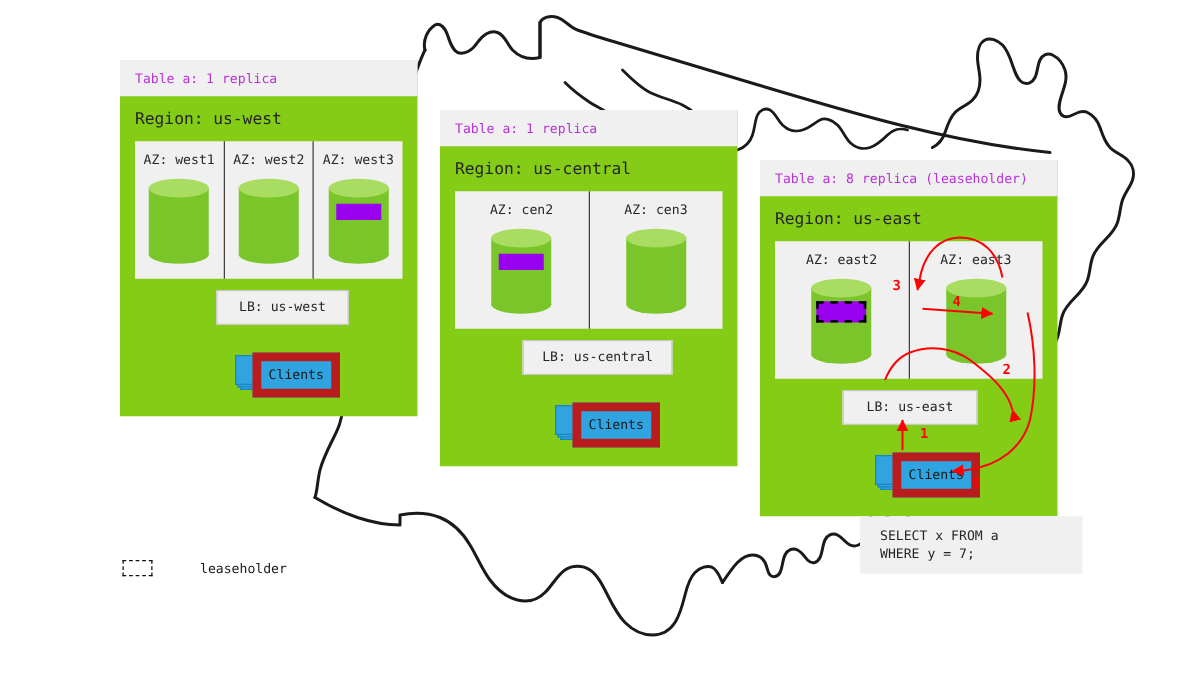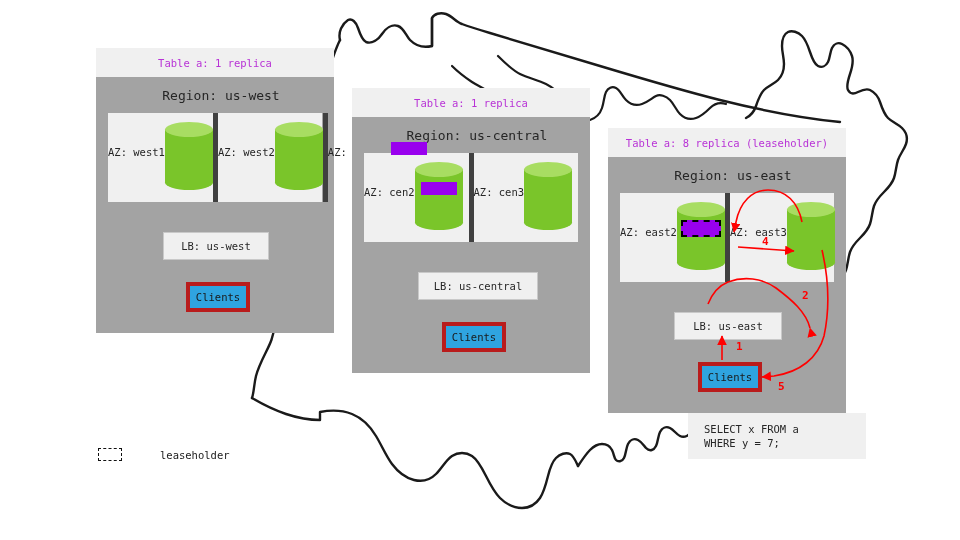--- a/index.html
+++ b/index.html
@@ -7,34 +7,34 @@
     width:960px;height:540px;background:#ffffff;overflow:hidden;
     font-family:"DejaVu Sans Mono","Liberation Mono",monospace;
     position:relative;
   }
   #stage{position:absolute;left:0;top:0;width:960px;height:540px;}
 
   
   #usmap{position:absolute;left:0;top:0;width:960px;height:540px;}
 
   
-  .region{position:absolute;background:#a3a3a3;text-align:center;}
+  .region{position:absolute;background:#84cc16;}
   .region-title{
     background:#f0f0f0;color:#b833d6;font-size:10.5px;
     padding:9px 12px 8px 12px;letter-spacing:0px;white-space:nowrap;
   }
   .region-name{
     color:#262626;font-size:13px;padding:11px 0 10px 12px;white-space:nowrap;
   }
   .az-strip{background:#f0f0f0;margin:0 12px;display:flex;}
   .az{
-    flex:1;display:flex;flex-direction:row;align-items:center;
+    flex:1;display:flex;flex-direction:column;align-items:center;
     padding:9px 0 12px 0;position:relative;
   }
-  .az + .az{border-left:5px solid #404040;}
+  .az + .az{border-left:1px solid #404040;}
   .az-label{font-size:10.5px;color:#262626;white-space:nowrap;margin-bottom:9px;}
 
   
   .cyl{position:relative;width:48px;height:68px;}
   .cyl .body{
     position:absolute;left:0;top:7px;width:48px;height:54px;background:#7ac52a;
   }
   .cyl .top{
     position:absolute;left:0;top:0;width:48px;height:15px;border-radius:50%;
     background:#a8dd62;
@@ -56,22 +56,22 @@
     padding:7px 14px;text-align:center;
   }
 
   
   .clients{position:absolute;width:58px;height:24px;}
   .clients .sh{position:absolute;background:#2fa4e0;border:1px solid #1b85bd;}
   .clients .s3{left:6px;top:6px;width:56px;height:22px;}
   .clients .s2{left:4px;top:4px;width:56px;height:22px;}
   .clients .s1{left:2px;top:2px;width:56px;height:22px;}
   .clients .face{
-    position:absolute;left:0;top:0;width:56px;height:22px;background:#2fa4e0;
-    border:4px solid #b91c1c;color:#1a1a1a;font-size:10.5px;
+    position:absolute;left:16px;top:0;width:56px;height:22px;background:#2fa4e0;
+    border:7px solid #b91c1c;color:#1a1a1a;font-size:10.5px;
     display:flex;align-items:center;justify-content:center;
   }
 
   
   .sqlbox{
     position:absolute;background:#f0f0f0;color:#262626;font-size:10.5px;
     line-height:14px;padding:9px 16px;white-space:pre;
   }
 
   
@@ -215,21 +215,21 @@
         <div class="az-label">AZ: west3</div>
         <div class="cyl">
           <div class="bot"></div>
           <div class="body"></div>
           <div class="top"></div>
           <div class="lease"></div>
         </div>
       </div>
     </div>
   </div>
-  <div class="lb" style="left:163px;top:232px;width:76px;">LB: us-west</div>
+  <div class="lb" style="left:173px;top:232px;width:76px;">LB: us-west</div>
   <div class="clients" style="left:186px;top:282px;">
     <div class="sh s3"></div>
     <div class="sh s2"></div>
     <div class="sh s1"></div>
     <div class="face">Clients</div>
   </div>
 
   <div class="region" style="left:352px;top:88px;width:238px;height:285px;">
     <div class="region-title">Table a: 1 replica</div>
     <div class="region-name">Region: us-central</div>

